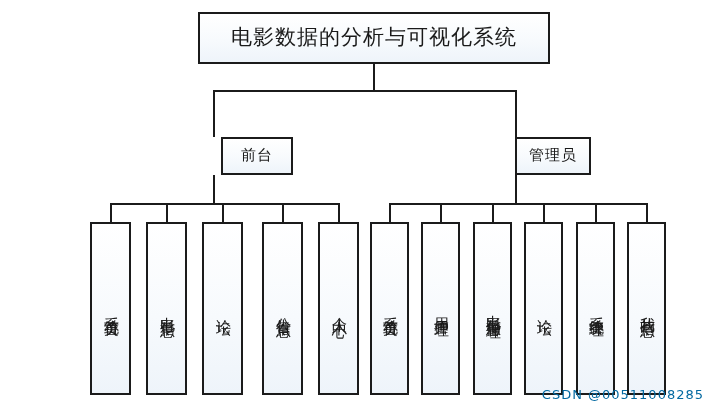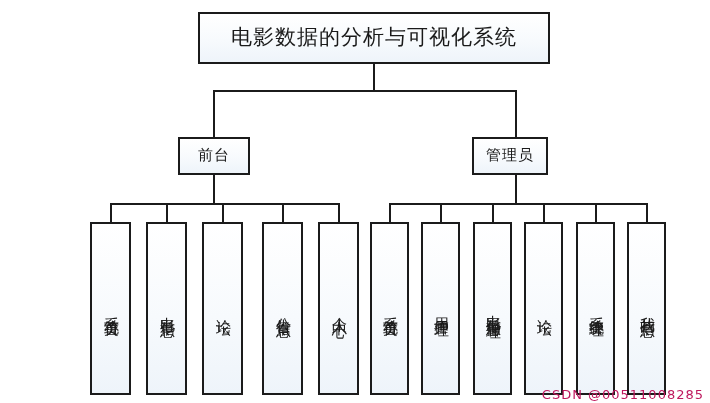--- a/index.html
+++ b/index.html
@@ -49,20 +49,21 @@
   .node.root .label {
     font-size: 21px;
     letter-spacing: 1px;
     line-height: 1.1;
   }
 
   
   .node.lvl2 {
     top: 137px;
     height: 38px;
+    margin-left: 43px;
   }
   .node.lvl2 .label {
     font-size: 15px;
     letter-spacing: 1px;
   }
   .node.lvl2.front { left: 178px; width: 72px; }
   .node.lvl2.admin { left: 472px; width: 76px; }
 
   
   .node.leaf {
@@ -88,21 +89,21 @@
   }
   .ln.v { width: 2px; }
   .ln.h { height: 2px; }
 
   
   #watermark {
     position: absolute;
     right: 6px;
     bottom: 1px;
     font-size: 13px;
-    color: #be185d;
+    color: #0369a1;
     letter-spacing: 1px;
     font-family: "DejaVu Sans", "Liberation Sans", sans-serif;
     z-index: 6;
     user-select: none;
     white-space: nowrap;
   }
 </style>
 </head>
 <body>
 

